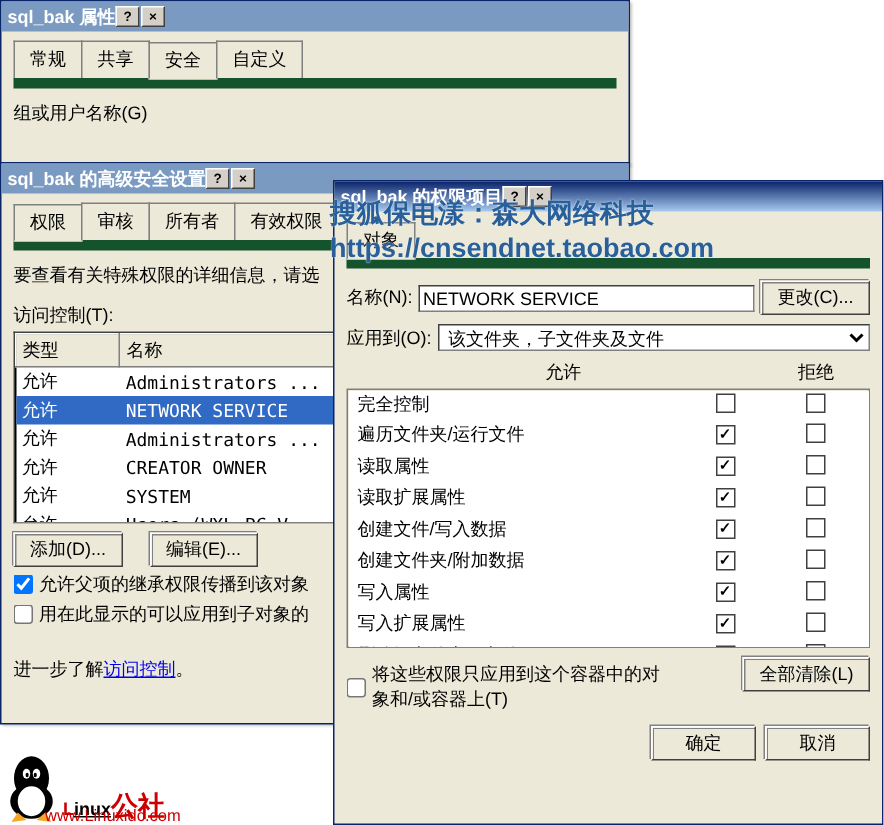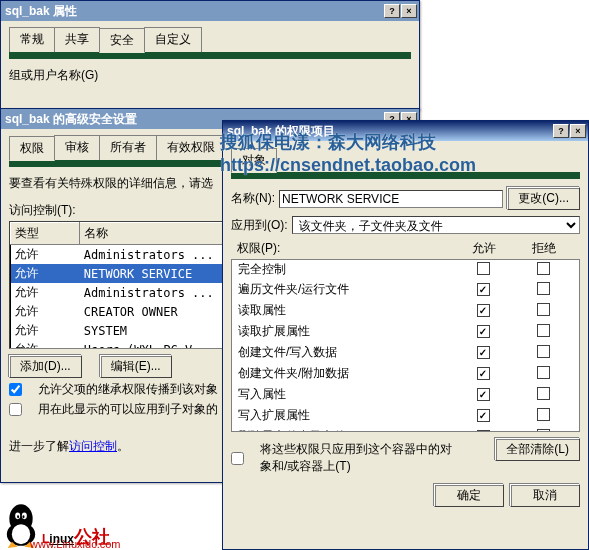--- a/index.html
+++ b/index.html
@@ -1,34 +1,34 @@
 <!DOCTYPE html>
 <html><head>
 <meta charset="utf-8">
 <style>
   * { box-sizing: border-box; margin: 0; padding: 0; font-family: "Microsoft YaHei", "SimSun", Tahoma, sans-serif; font-size: 12px; }
   body { background: #fff; width: 589px; height: 550px; position: relative; overflow: hidden; }
   .dlg { position: absolute; background: #ece9d8; border: 1px solid #0a246a; border-top-color: #0a246a; box-shadow: 1px 1px 2px rgba(0,0,0,0.3); }
-  .titlebar { height: 20px; background: linear-gradient(#7b9ac1, #7b9ac1); color: #fff; display: flex; align-items: center; justify-content: space-between; padding: 0 2px 0 4px; font-weight: bold; font-size: 11px;}
+  .titlebar { height: 20px; background: linear-gradient(#7b9ac1, #7b9ac1); color: #fff; display: flex; align-items: center; padding: 0 2px 0 4px; font-weight: bold; font-size: 11px;}
   .titlebar.active { background: linear-gradient(#0a246a, #a6caf0); }
   .tb-ctrls { display: flex; gap: 1px; }
   .tb-btn { width: 16px; height: 14px; background: #d4d0c8; border: 1px solid #404040; border-top-color:#fff; border-left-color:#fff; display: flex; align-items: center; justify-content: center; font-size: 9px; font-weight: bold; color: #000; cursor: pointer;}
   .body { padding: 6px 8px; }
   .tabs { display: flex; border-bottom: 7px solid #14532d; margin-bottom: 8px;}
   .tab { padding: 3px 10px; border: 1px solid #808080; border-bottom: none; background: #ece9d8; margin-right: -1px; position: relative; cursor:pointer;}
   .tab.active { background: #ece9d8; top: 1px; border-bottom: 1px solid #ece9d8;}
   .fieldlabel { margin: 4px 0 2px 0; }
   .sunken { border: 1px solid #808080; border-top-color: #404040; border-left-color: #404040; background: #fff; box-shadow: inset 1px 1px 0 #000; }
   .list { width: 100%; border-collapse: collapse; }
   .list th { background: #ece9d8; border: 1px solid #808080; border-top-color:#fff; border-left-color:#fff; padding: 2px 4px; text-align: left; font-weight: normal;}
   .list td { padding: 1px 4px; }
   .list tr.sel td { background: #316ac5; color: #fff; }
   .btn { background: #ece9d8; border: 1px solid #404040; border-top-color:#fff; border-left-color:#fff; padding: 2px 10px; cursor:pointer; box-shadow: 1px 1px 0 #808080 inset, -1px -1px 0 #808080;}
   .btn-row { display:flex; gap:6px; justify-content:flex-end; margin-top:6px;}
-  .chk { display:flex; align-items:center; gap:16px; margin:3px 0;}
+  .chk { display:flex; align-items:center; gap:4px; margin:3px 0;}
   .chk input { width:13px; height:13px;}
   .link { color:#0000ee; text-decoration:underline; cursor:pointer;}
   .perm-row { display:flex; align-items:center; padding:1px 6px;}
   .perm-row span.lbl { flex:1; }
   .perm-row .cbx { width:13px; height:13px; border:1px solid #404040; background:#fff; display:inline-flex; align-items:center; justify-content:center; font-size:10px; line-height:1;}
   .perm-row .cbx.chk::after { content:"✓"; color:#000; font-weight:bold;}
   .col-allow { width:60px; text-align:center;}
   .col-deny { width:60px; text-align:center;}
   .hilite { position:absolute; border:1px solid #d00; pointer-events:none;}
   .watermark { position:absolute; color:#2a6099; font-size:18px; font-weight:bold; z-index:200; user-select:none; text-shadow:0 0 1px #fff;}
@@ -158,21 +158,20 @@
       <input class="inp" style="flex: 1 1 0%;" value="NETWORK SERVICE">
       <button class="btn">更改(C)...</button>
     </div>
     <div style="display:flex; align-items:center; gap:4px; margin-bottom:6px;">
       <span>应用到(O):</span>
       <select class="inp" style="flex:1;">
         <option>该文件夹，子文件夹及文件</option>
       </select>
     </div>
     <div class="perm-head">
-      <span>权限(P):</span>
       <span class="col-allow">允许</span>
       <span class="col-deny">拒绝</span>
     </div>
     <div class="l3-perm-scroll" id="perm-grid">
         <div class="perm-row">
           <span class="lbl">完全控制</span>
           <span class="col-allow"><span class="cbx"></span></span>
           <span class="col-deny"><span class="cbx"></span></span>
         </div>
         <div class="perm-row">

